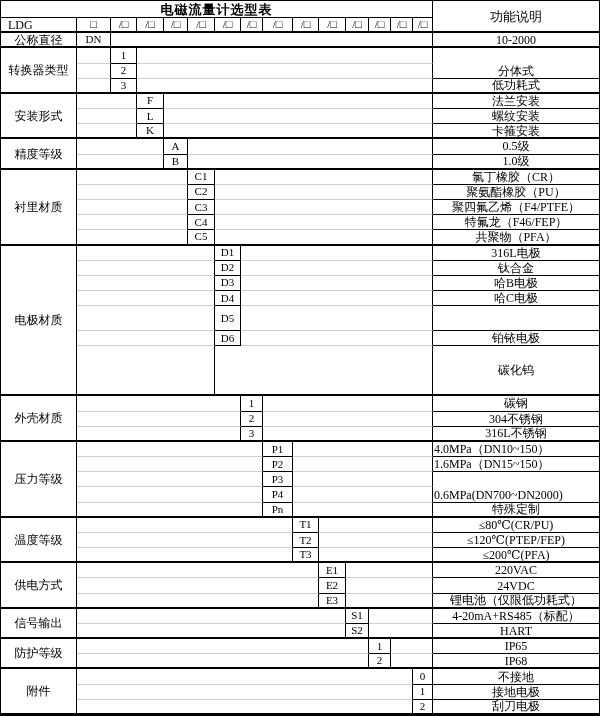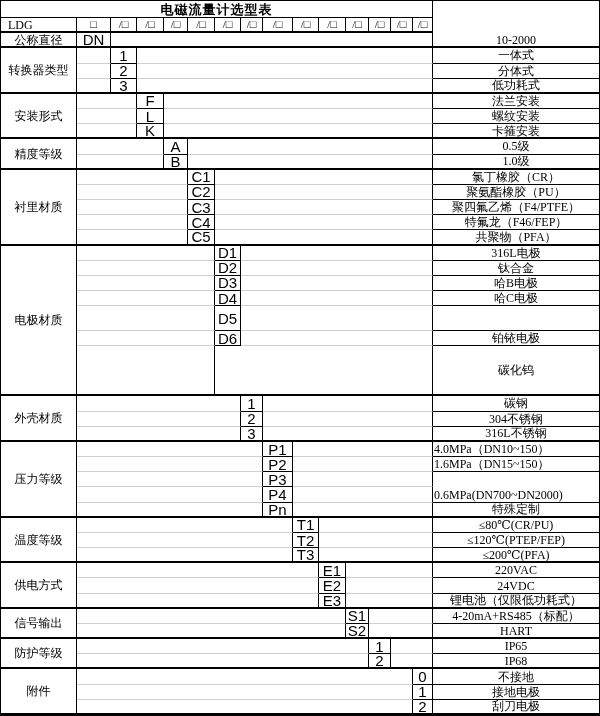--- a/index.html
+++ b/index.html
@@ -15,32 +15,33 @@
     box-sizing:border-box;display:flex;align-items:center;justify-content:center;
     overflow:hidden;white-space:nowrap;font-size:12px;line-height:1;
   }
   .br1{border-right:1px solid #000;}
   .bb1{border-bottom:1px solid #000;}
   .bb2{border-bottom:2px solid #000;}
   .bbf{border-bottom:1px solid #cfcfcf;}
   .title{font-size:13px;font-weight:bold;letter-spacing:1px;}
   .hdr{font-size:13px;}
   .lbl{font-size:12px;}
-  .code{font-size:15px;font-family:Liberation Sans, sans-serif;}
+  .code{font-size:11px;font-family:Liberation Serif, serif;}
   .slot{font-size:11px;}
   .desc{font-size:12px;}
   .desc.left{justify-content:flex-start;padding-left:1px;}
   .ldg{justify-content:flex-start;padding-left:7px;font-size:12px;}
 </style>
 </head>
 <body>
 
 <div class="wrap" id="grid">
 
   <div class="cell title br1 bb1" style="grid-area:1/1/2/16">电磁流量计选型表</div>
+  <div class="cell hdr bb2" style="grid-area:1/16/3/17">功能说明</div>
 
   <div class="cell ldg br1 bb2" style="grid-area:2/1/3/2">LDG</div>
   <div class="cell slot br1 bb2" style="grid-area:2/2/3/3">□</div>
 
 <div class="cell slot br1 bb2" style="grid-area: 2 / 3 / 3 / 4;">/□</div>
     <div class="cell slot br1 bb2" style="grid-area: 2 / 4 / 3 / 5;">/□</div>
     <div class="cell slot br1 bb2" style="grid-area: 2 / 5 / 3 / 6;">/□</div>
     <div class="cell slot br1 bb2" style="grid-area: 2 / 6 / 3 / 7;">/□</div>
     <div class="cell slot br1 bb2" style="grid-area: 2 / 7 / 3 / 8;">/□</div>
     <div class="cell slot br1 bb2" style="grid-area: 2 / 8 / 3 / 9;">/□</div>
@@ -52,21 +53,20 @@
     <div class="cell slot br1 bb2" style="grid-area: 2 / 14 / 3 / 15;">/□</div>
     <div class="cell slot br1 bb2" style="grid-area: 2 / 15 / 3 / 16;">/□</div>
     <div class="cell lbl br1 bb2" style="grid-area: 3 / 1 / 4 / 2;">公称直径</div>
     <div class="cell code br1 bb2" style="grid-area: 3 / 2 / 4 / 3;">DN</div>
     <div class="cell br1 bb2" style="grid-area: 3 / 3 / 4 / 16;"></div>
     <div class="cell desc bb2" style="grid-area: 3 / 16 / 4 / 17;">10-2000</div>
     <div class="cell lbl br1 bb2" style="grid-area: 4 / 1 / 7 / 2;">转换器类型</div>
     <div class="cell br1 bbf" style="grid-area: 4 / 2 / 5 / 3;"></div>
     <div class="cell code br1 bb1" style="grid-area: 4 / 3 / 5 / 4;">1</div>
     <div class="cell br1 bbf" style="grid-area: 4 / 4 / 5 / 16;"></div>
-    <div class="cell desc bb1" style="grid-area: 4 / 16 / 5 / 17;">一体式</div>
     <div class="cell br1 bbf" style="grid-area: 5 / 2 / 6 / 3;"></div>
     <div class="cell code br1 bb1" style="grid-area: 5 / 3 / 6 / 4;">2</div>
     <div class="cell br1 bbf" style="grid-area: 5 / 4 / 6 / 16;"></div>
     <div class="cell desc bb1" style="grid-area: 5 / 16 / 6 / 17;">分体式</div>
     <div class="cell br1 bb2" style="grid-area: 6 / 2 / 7 / 3;"></div>
     <div class="cell code br1 bb2" style="grid-area: 6 / 3 / 7 / 4;">3</div>
     <div class="cell br1 bb2" style="grid-area: 6 / 4 / 7 / 16;"></div>
     <div class="cell desc bb2" style="grid-area: 6 / 16 / 7 / 17;">低功耗式</div>
     <div class="cell lbl br1 bb2" style="grid-area: 7 / 1 / 10 / 2;">安装形式</div>
     <div class="cell br1 bbf" style="grid-area: 7 / 2 / 8 / 4;"></div>

